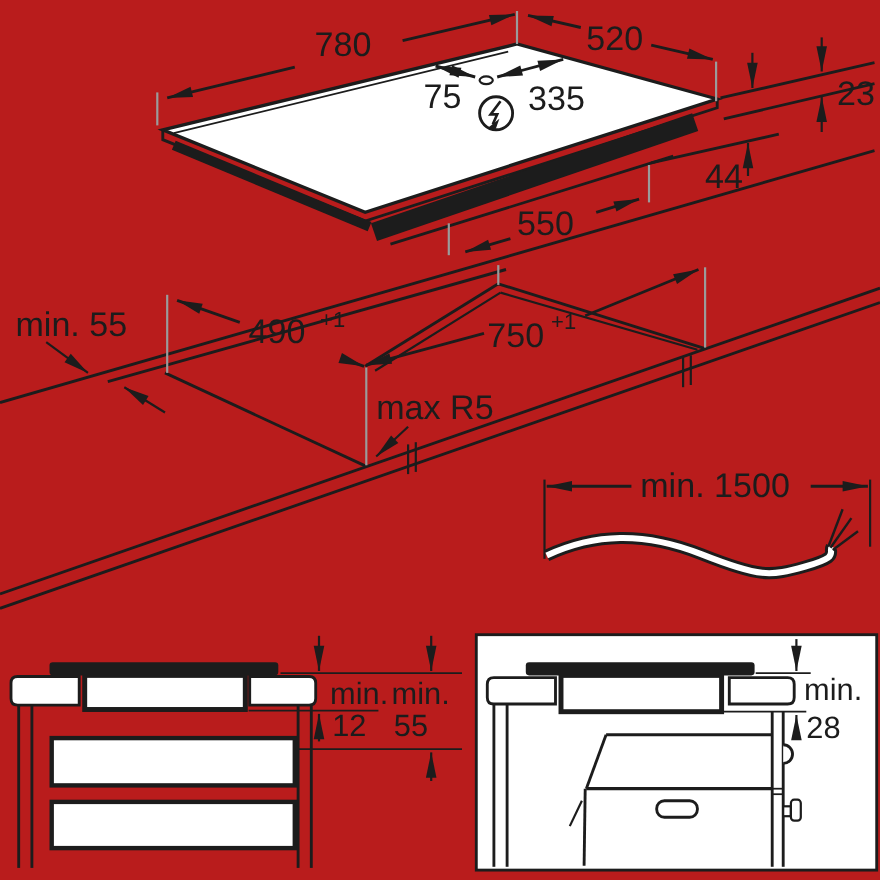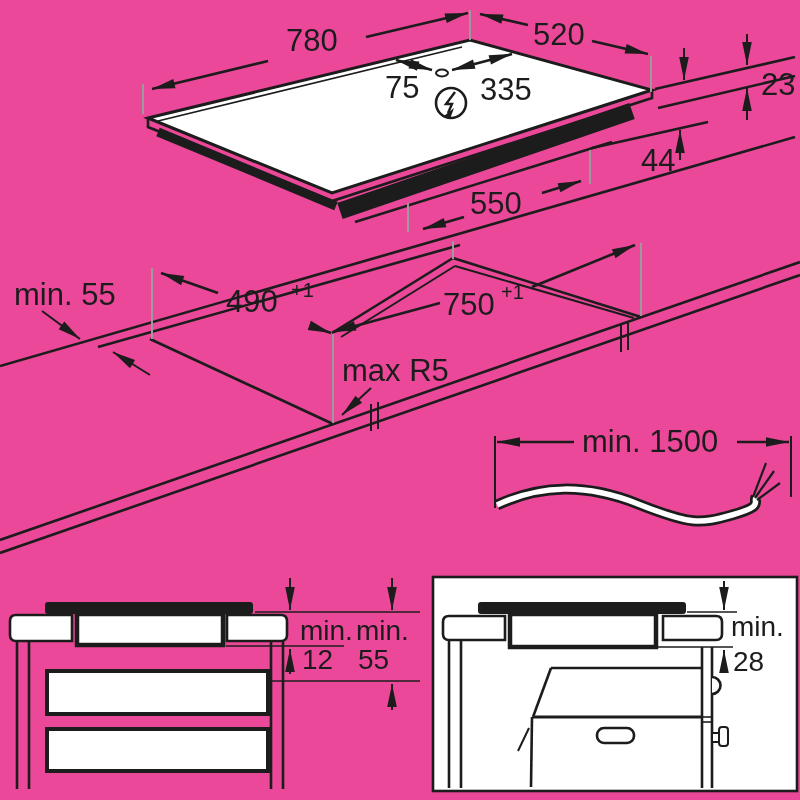--- a/index.html
+++ b/index.html
@@ -1,17 +1,17 @@
 <!DOCTYPE html>
 <html><head>
 <meta charset="utf-8">
 <style>
   html,body{margin:0;padding:0;background:#ffffff;}
   body{width:800px;height:800px;font-family:"Liberation Sans",sans-serif;}
-  #stage{width:800px;height:800px;position:relative;background:#ec4899;}
+  #stage{width:800px;height:800px;position:relative;background:#b91c1c;}
   svg{display:block;}
   .ink{stroke:#1c1c1c;fill:none;}
   .muted{stroke:#9b9b9b;fill:none;}
   .lbl{fill:#1c1c1c;font-family:"Liberation Sans",sans-serif;font-size:31px;}
   .lbl-sm{fill:#1c1c1c;font-family:"Liberation Sans",sans-serif;font-size:28px;}
   .sup{fill:#1c1c1c;font-family:"Liberation Sans",sans-serif;font-size:20px;}
   .w15{stroke-width:1.6;}
   .w2{stroke-width:2;}
   .w25{stroke-width:2.6;}
   .w3{stroke-width:3;}

